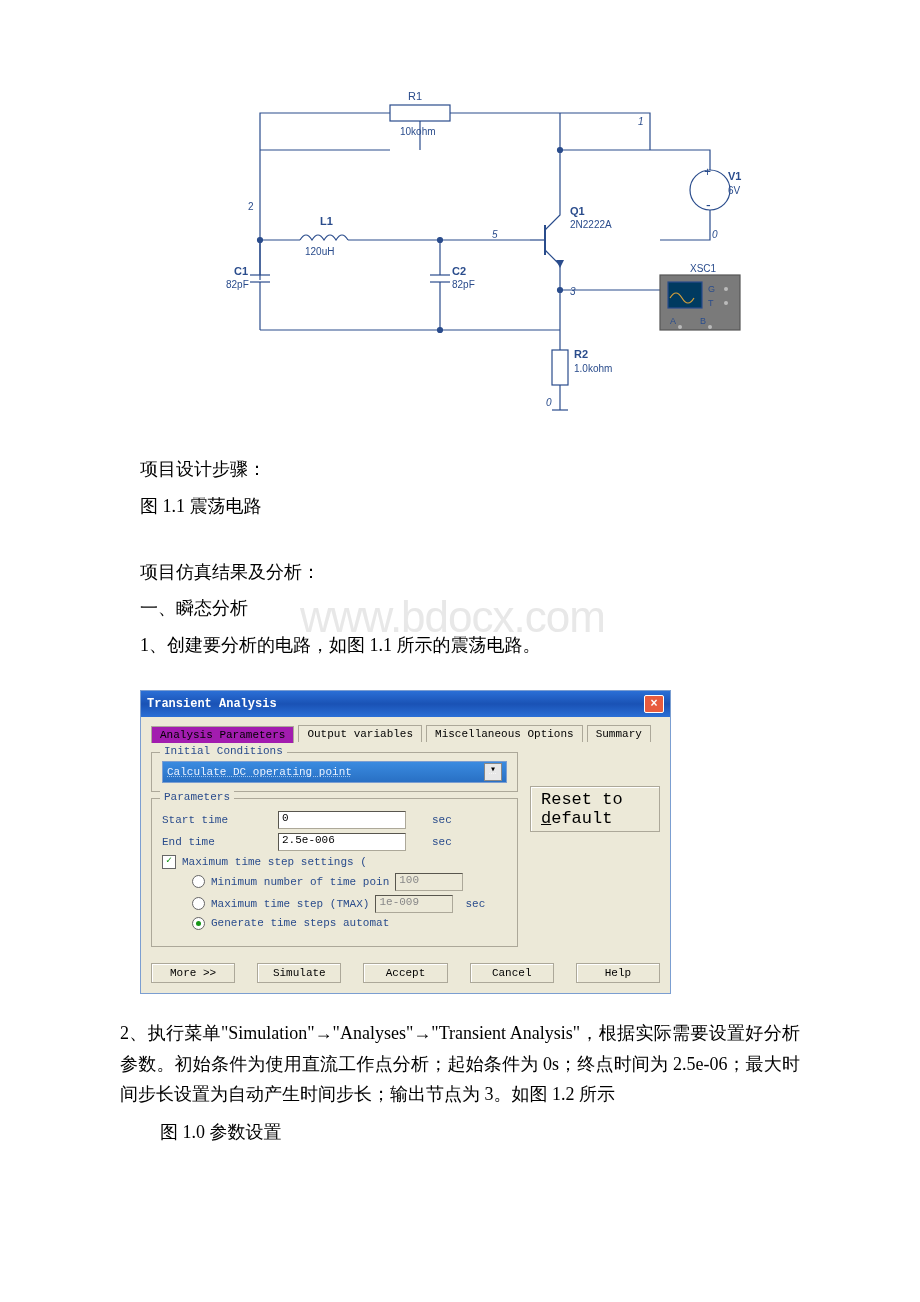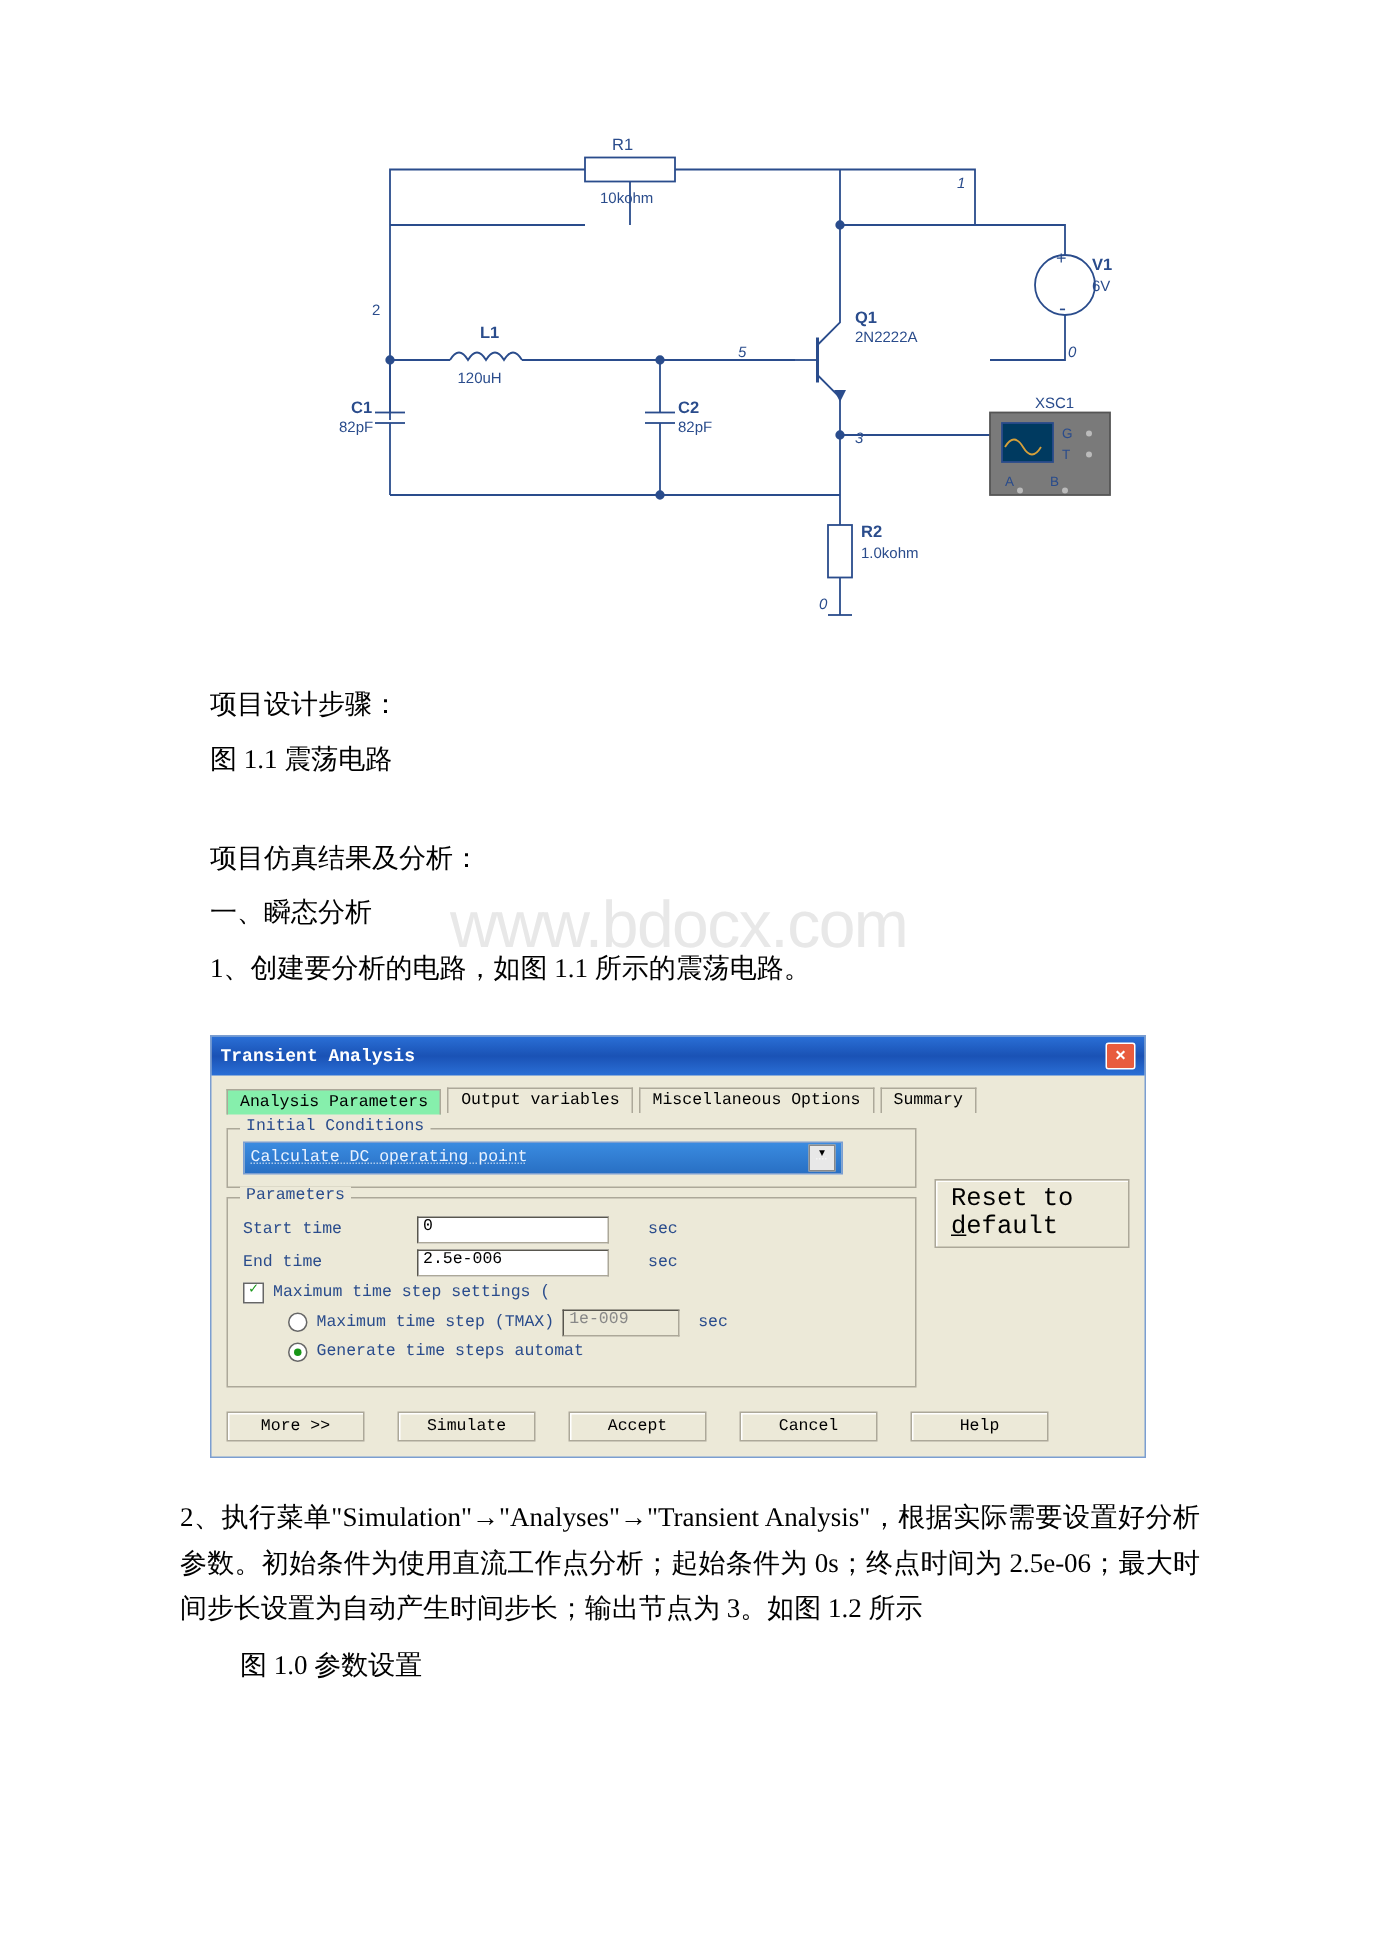--- a/index.html
+++ b/index.html
@@ -44,21 +44,21 @@
     font-family: Arial, sans-serif;
     color: #e8e8e8;
     font-weight: 500;
     letter-spacing: -1px;
     pointer-events: none;
     z-index: 0;
   }
   .watermark-line .content { position: relative; z-index: 1; }
   .dialog-wrap {
     margin: 30px 0 24px 60px;
-    width: 624px;
+    width: 531px;
   }
   .dialog {
     border: 1px solid #7b9ed1;
     background: #ece9d8;
     font-family: "Tahoma","SimSun", sans-serif;
     font-size: 12px;
   }
   .titlebar {
     background: linear-gradient(to bottom, #2a6fd6 0%, #1a52b5 50%, #2a6fd6 100%);
     color: #fff;
@@ -92,21 +92,21 @@
     gap: 4px;
     margin-bottom: 4px;
   }
   .tab {
     padding: 2px 8px;
     border: 1px solid #aca899;
     border-bottom: 0;
     background: #ece9d8;
   }
   .tab.active {
-    background: #86efac;
+    background: #a21caf;
     position: relative;
     top: 1px;
   }
   .group {
     border: 1px solid #aca899;
     padding: 8px 10px;
     margin: 6px 0;
     position: relative;
   }
   .group-title {
@@ -337,20 +337,25 @@
               </div>
 
               <div class="checkbox">
                 <span class="cb-box">✓</span>
                 <span>Maximum time step settings (</span>
               </div>
 
               <div style="margin-left:30px;">
                 <div class="radio">
                   <span class="radio-circle"></span>
+                  <span>Minimum number of time poin</span>
+                  <span class="textbox disabled" style="width:60px">100</span>
+                </div>
+                <div class="radio">
+                  <span class="radio-circle"></span>
                   <span>Maximum time step (TMAX)</span>
                   <span class="textbox disabled" style="width:70px">1e-009</span>
                   <span class="unit">sec</span>
                 </div>
                 <div class="radio">
                   <span class="radio-circle">
                       <span class="radio-dot"></span>
                     </span>
                   <span>Generate time steps automat</span>
                 </div>

